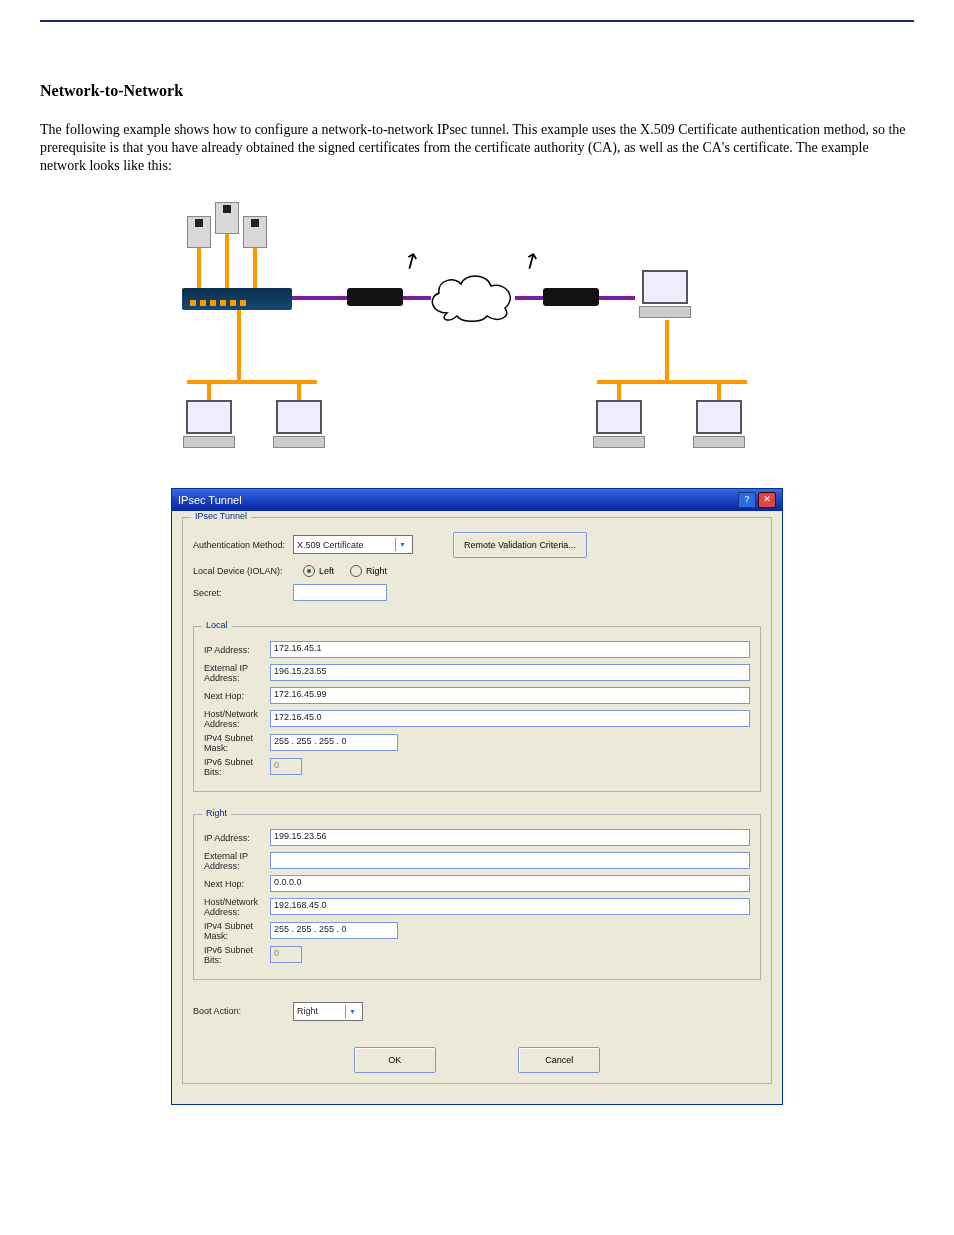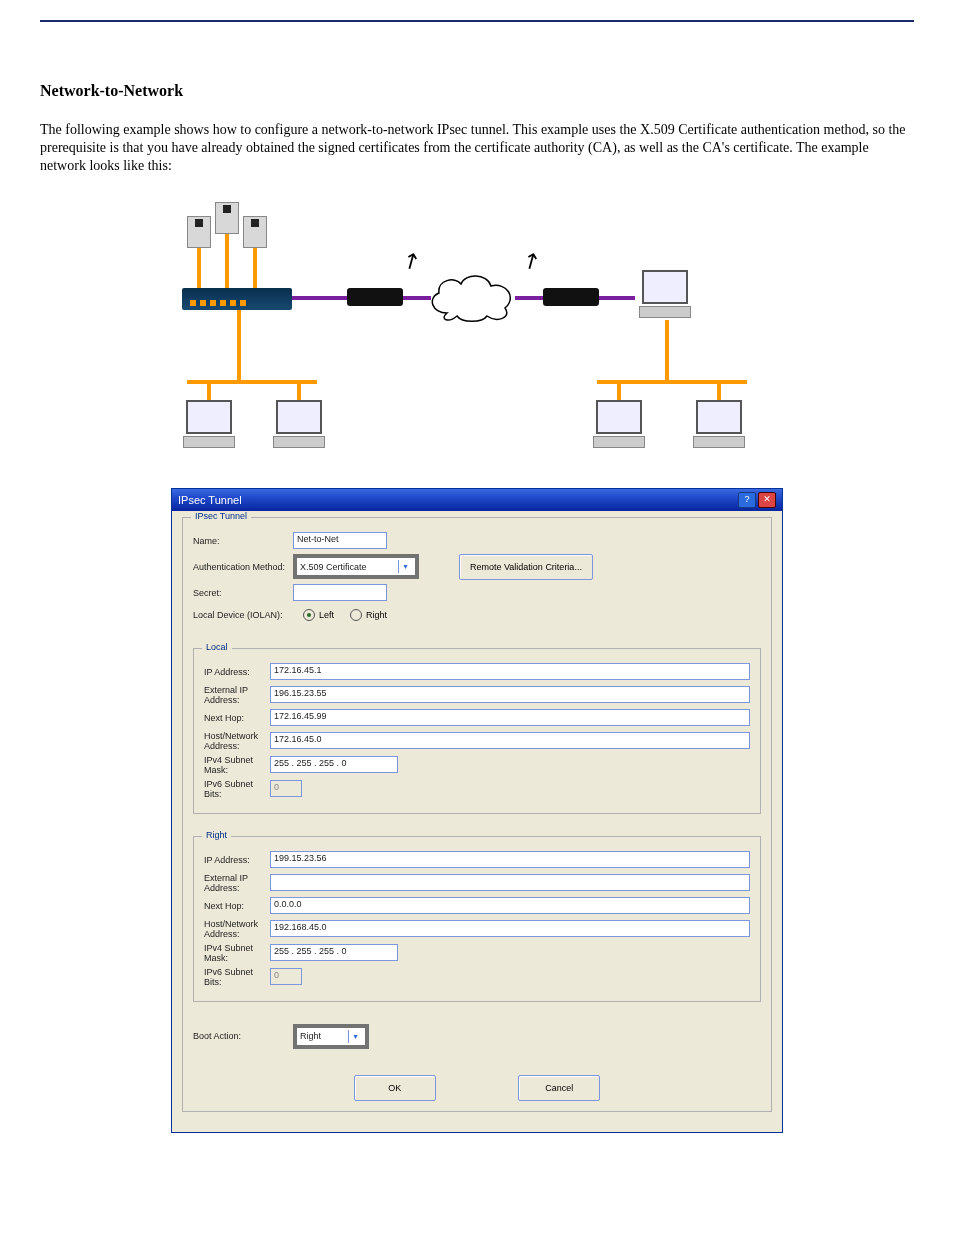--- a/index.html
+++ b/index.html
@@ -95,21 +95,21 @@
     position:absolute; top:-7px; left:8px;
     background:#ece9d8; padding:0 4px; color:#002b86; font-size:9px;
   }
   .row { display:flex; align-items:center; margin:4px 0; min-height:18px; }
   .row .label { width:100px; color:#222; }
   .input {
     border:1px solid #7a96df; background:#fff; color:#222;
     padding:1px 3px; height:13px; font-size:9px;
   }
   .dropdown {
-    border:4px solid #737373; background:#fff; color:#222;
+    border:1px solid #737373; background:#fff; color:#222;
     padding:1px 3px; height:15px; font-size:9px;
     display:inline-flex; align-items:center; justify-content:space-between;
   }
   .dropdown .caret {
     width:13px;height:13px;border-left:1px solid #7a96df;
     text-align:center;color:#2a6be0;line-height:13px;font-size:8px;
     margin-left:4px;
   }
   .button {
     border:1px solid #7a96df; background:#ece9d8; padding:7px 10px;
@@ -210,55 +210,51 @@
 <div class="dialog">
   <div class="titlebar">
     <span class="title">IPsec Tunnel</span>
     <span class="btn-help">?</span>
     <span class="btn-close">✕</span>
   </div>
   <div class="dlg-body">
     <div class="fieldset">
       <div class="legend">IPsec Tunnel</div>
 
-      <div class="row">
-        <div class="label">Name:</div>
-        <div class="input" style="width:86px;">Net-to-Net</div>
-      </div>
 
       <div class="row">
         <div class="label">Authentication Method:</div>
         <div class="dropdown" style="width:112px;">
           <span>X.509 Certificate</span>
           <span class="caret">▾</span>
         </div>
         <div style="width:40px;"></div>
         <div class="button">Remote Validation Criteria...</div>
-      </div>
-
-      <div class="row">
-        <div class="label">Secret:</div>
-        <div class="input" style="width:86px;"></div>
       </div>
 
       <div class="row">
         <div class="label">Local Device (IOLAN):</div>
         <div style="width:10px;"></div>
         <span class="radio">
           <span class="dot">
               <span class="inner"></span>
             </span>
           <span>Left</span>
         </span>
         <span class="radio">
           <span class="dot"></span>
           <span>Right</span>
         </span>
       </div>
 
+      <div class="row">
+        <div class="label">Secret:</div>
+        <div class="input" style="width:86px;"></div>
+      </div>
+
       <div style="height:20px;"></div>
 
       <div class="cols">
 
         <div class="fieldset">
           <div class="legend">Local</div>
           <div class="row">
             <div class="label" style="width:66px;">IP Address:</div>
             <div class="input" style="flex:1;">172.16.45.1</div>
           </div>

